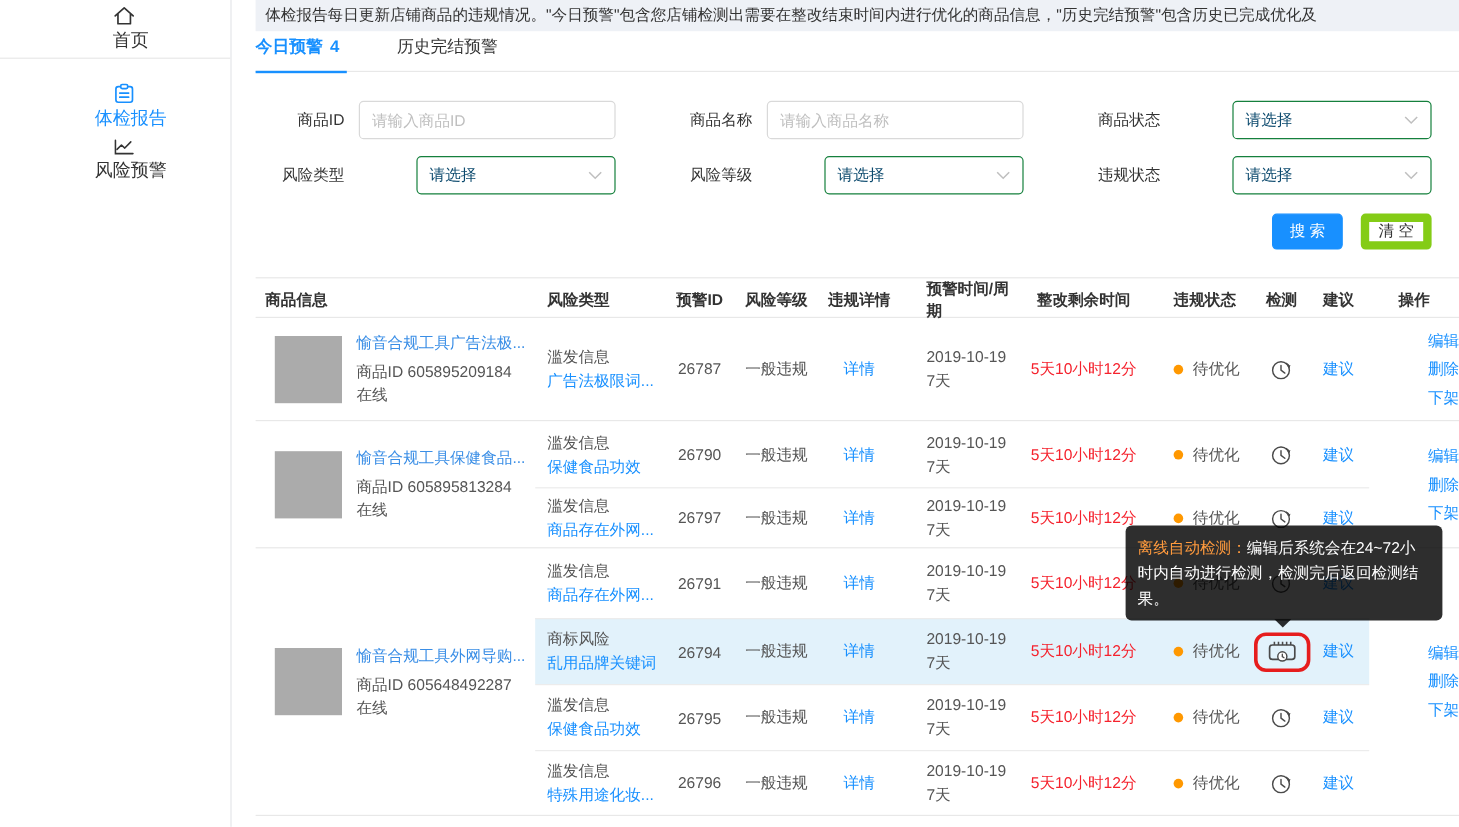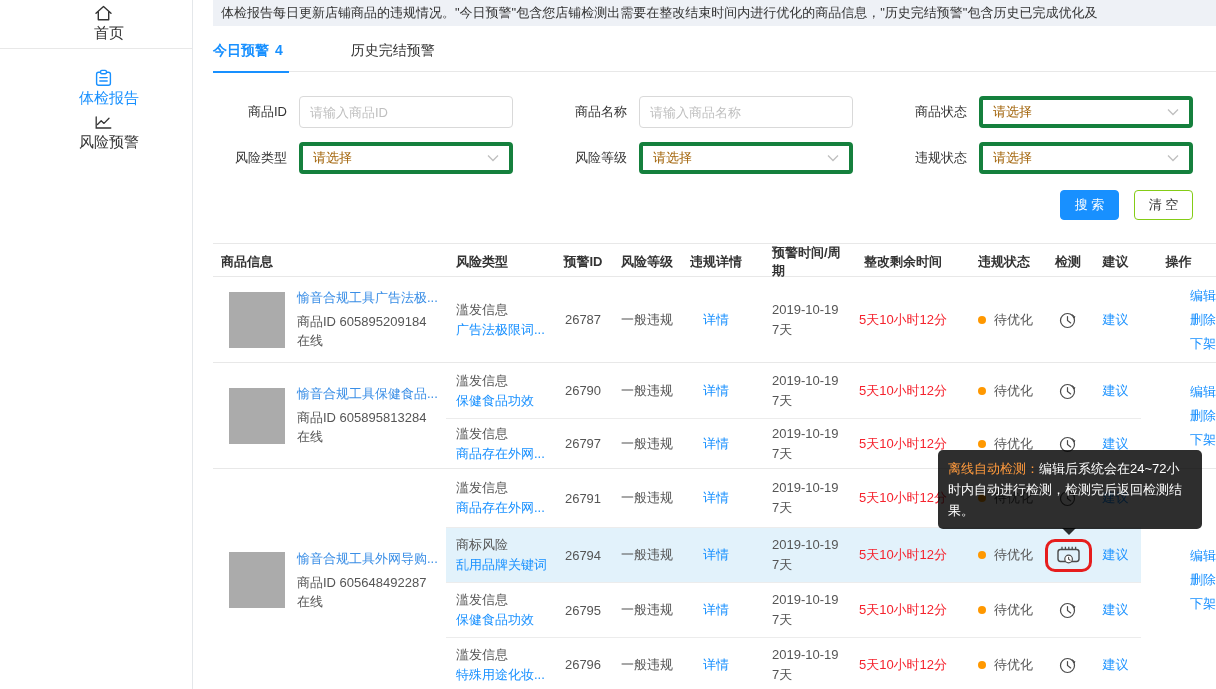--- a/index.html
+++ b/index.html
@@ -16,42 +16,42 @@
   .side-item .ico { width:22px; height:22px; margin-right:12px; display:inline-flex; align-items:center; justify-content:center; }
   .side-item.active { color:#1890ff; }
   .side-divider { height:1px; background:#e8e8e8; margin:2px 0 18px 0; }
 
   
   .main { position:absolute; left:213px; top:0; width:1003px; height:689px; background:#fff; }
 
   .banner { height:26px; background:#eef1f6; display:flex; align-items:center;
     padding:0 8px; color:#333; white-space:nowrap; overflow:hidden; }
 
-  .tabs { margin-top:12px; height:34px; display:flex; border-bottom:1px solid #e8e8e8;gap:20px; }
+  .tabs { height:34px; display:flex; border-bottom:1px solid #e8e8e8; }
   .tab { height:34px; display:flex; align-items:flex-start; padding-top:4px; margin-right:48px;
     font-size:14px; color:#333; cursor:pointer; position:relative; }
   .tab.active { color:#1890ff; font-weight:bold; }
   .tab.active::after { content:""; position:absolute; left:0; right:-6px; bottom:-1px; height:2px; background:#1890ff; }
   .tab .badge { margin-left:6px; }
 
   
   .filters { width:980px; margin-top:24px; }
   .f-grid { display:grid; grid-template-columns:repeat(3,300px); column-gap:40px; row-gap:14px; }
   .f-item { display:flex; align-items:center; }
   .f-label { width:74px; text-align:right; margin-right:12px; color:#333; flex:none; }
   .f-input { flex:1; height:32px; border:1px solid #d9d9d9; border-radius:4px; padding:0 10px;
     font-size:13px; color:#6d28d9; font-family:inherit; outline:none; }
   .f-input::placeholder { color:#bfbfbf; }
-  .f-select { flex:1; height:32px; border:4px solid #15803d; border-radius:4px; padding:0 10px;
-    display:flex; align-items:center; justify-content:space-between; color:#a16207; cursor:pointer; background:#fff; }
+  .f-select { flex:1; height:32px; border:1px solid #15803d; border-radius:4px; padding:0 10px;
+    display:flex; align-items:center; justify-content:space-between; color:#0c4a6e; cursor:pointer; background:#fff;margin-left:48px; }
   .btn-row { display:flex; justify-content:flex-end; margin-top:16px; }
   .btn { height:30px; width:59px; border-radius:4px; font-size:13px; display:flex; align-items:center;
     justify-content:center; cursor:pointer; font-family:inherit; }
   .btn-primary { background:#1890ff; border:1px solid #1890ff; color:#fff; margin-right:15px; }
-  .btn-plain { background:#fff; border:1px solid #84cc16; color:#333; }
+  .btn-plain { background:#fff; border:7px solid #84cc16; color:#333; }
 
   
   .table { margin-top:23px; width:1003px; }
   .thead { display:grid; grid-template-columns:233px 108px 58px 70px 68px 100px 106px 90px 44px 51px 75px;
     height:34px; align-items:center; border-top:1px solid #e8e8e8; border-bottom:1px solid #e8e8e8;
     font-weight:bold; color:#333; }
   .th-product { padding-left:8px; }
   .c-left10 { padding-left:10px; text-align:left; }
   .c-center { text-align:center; }
   .c-left22 { padding-left:22px; text-align:left; }

